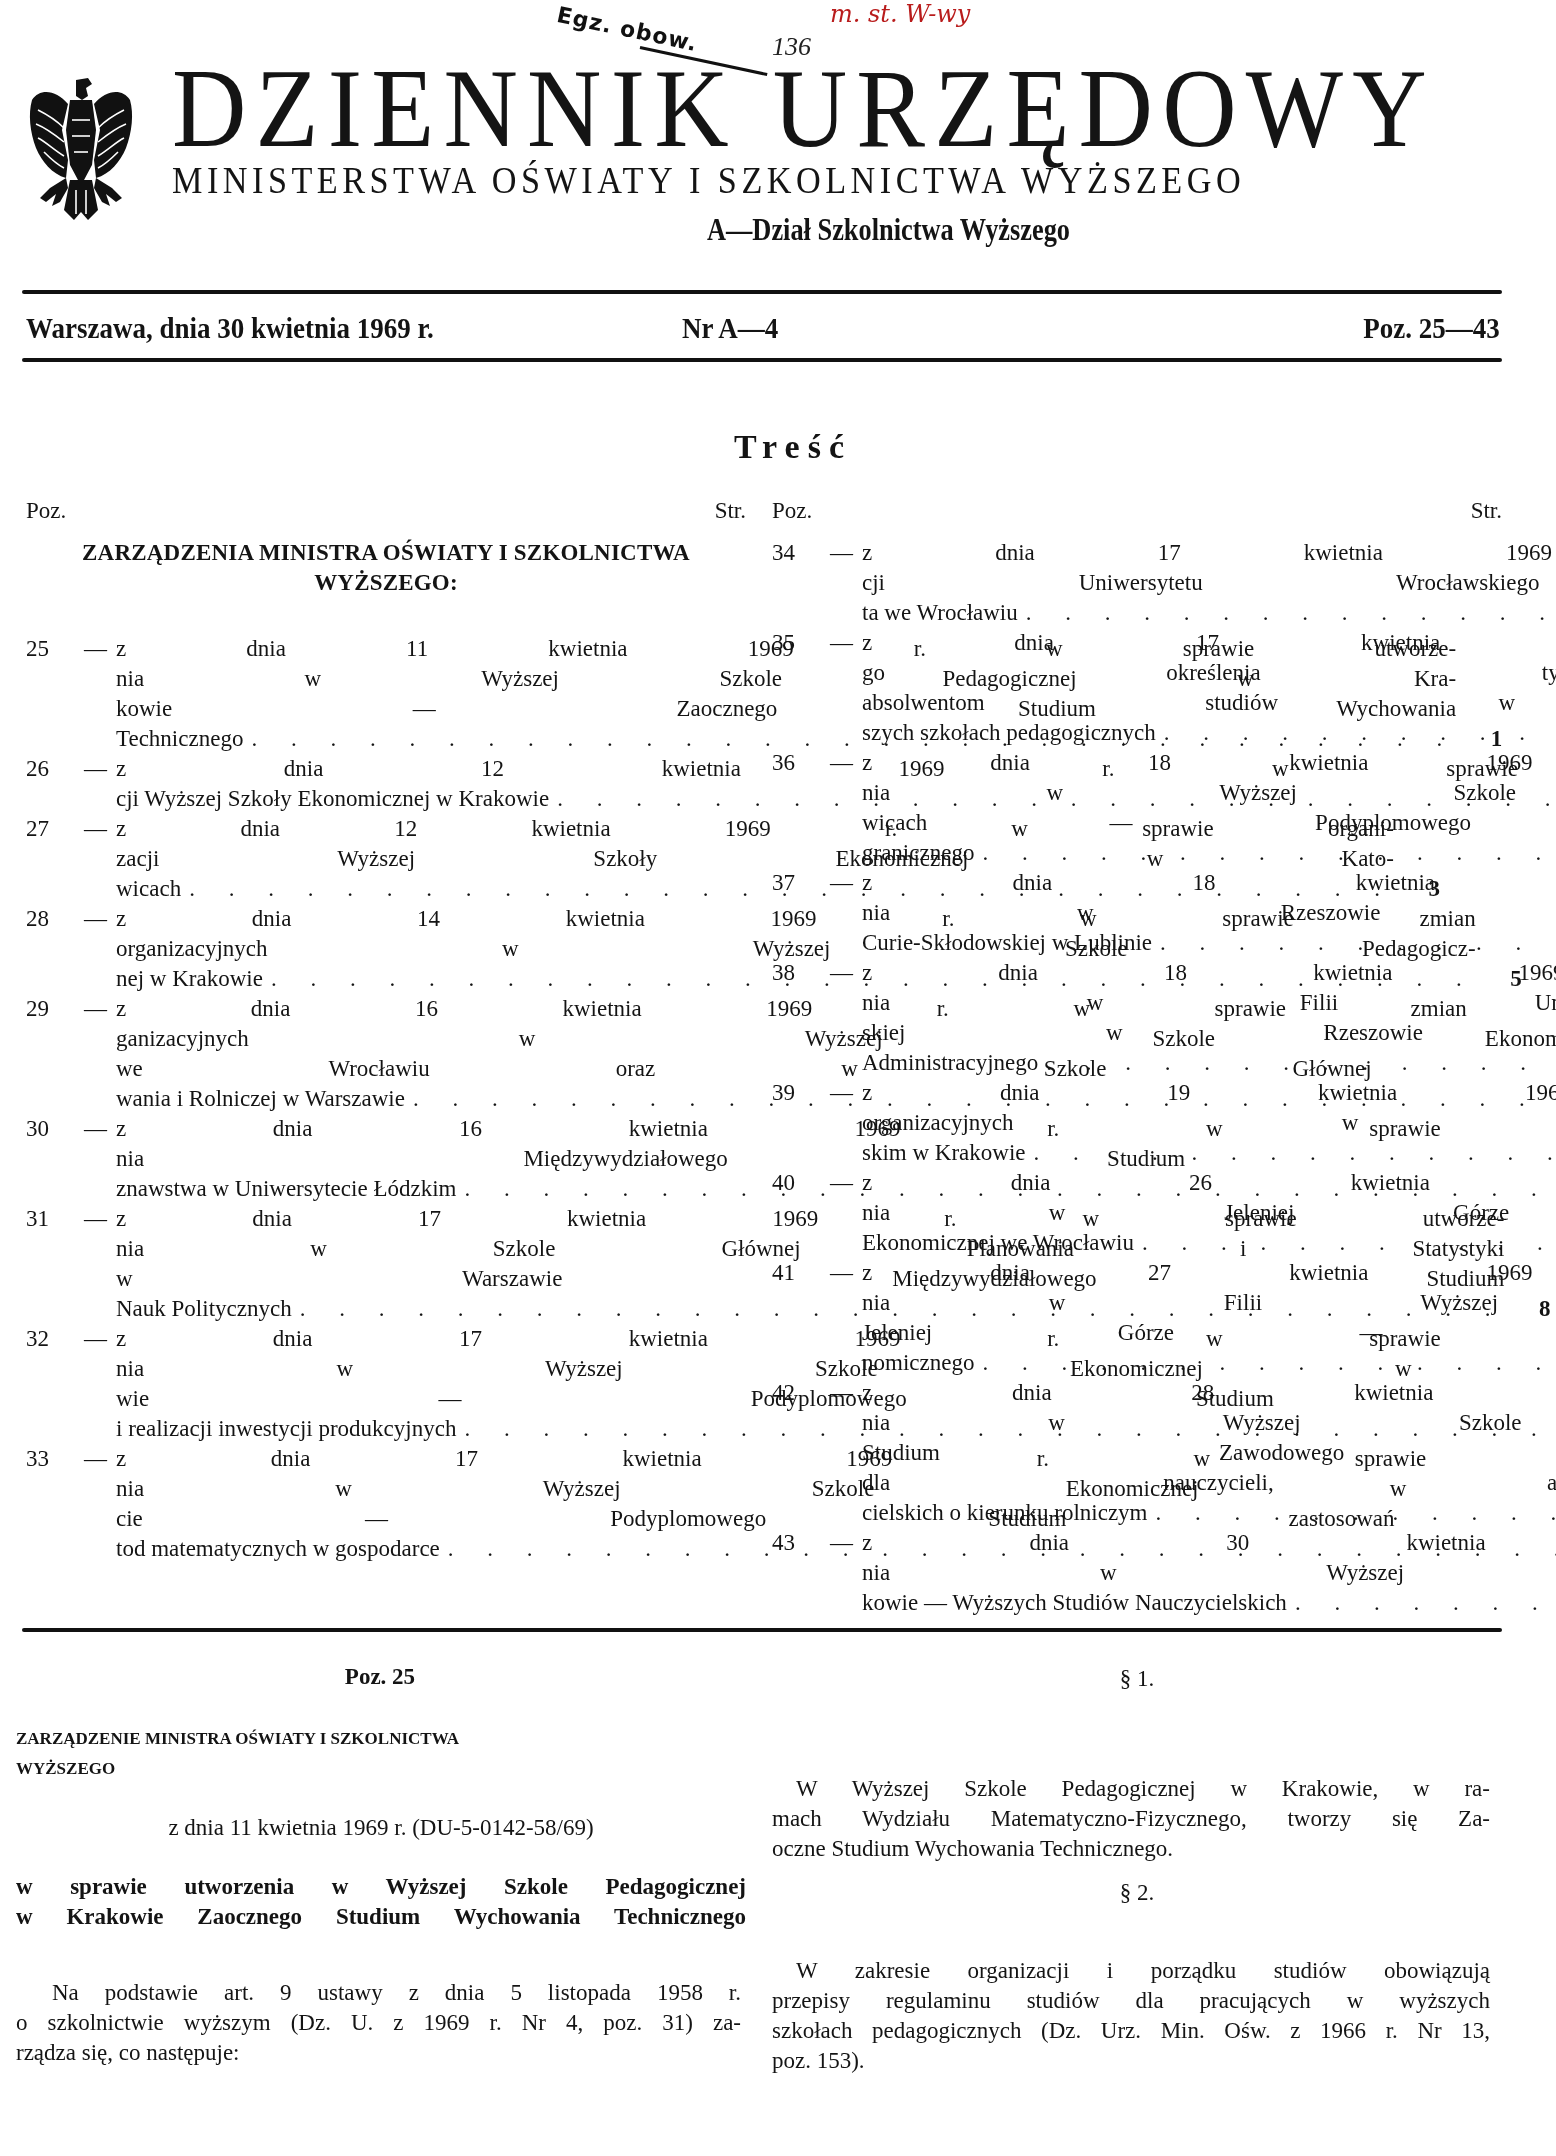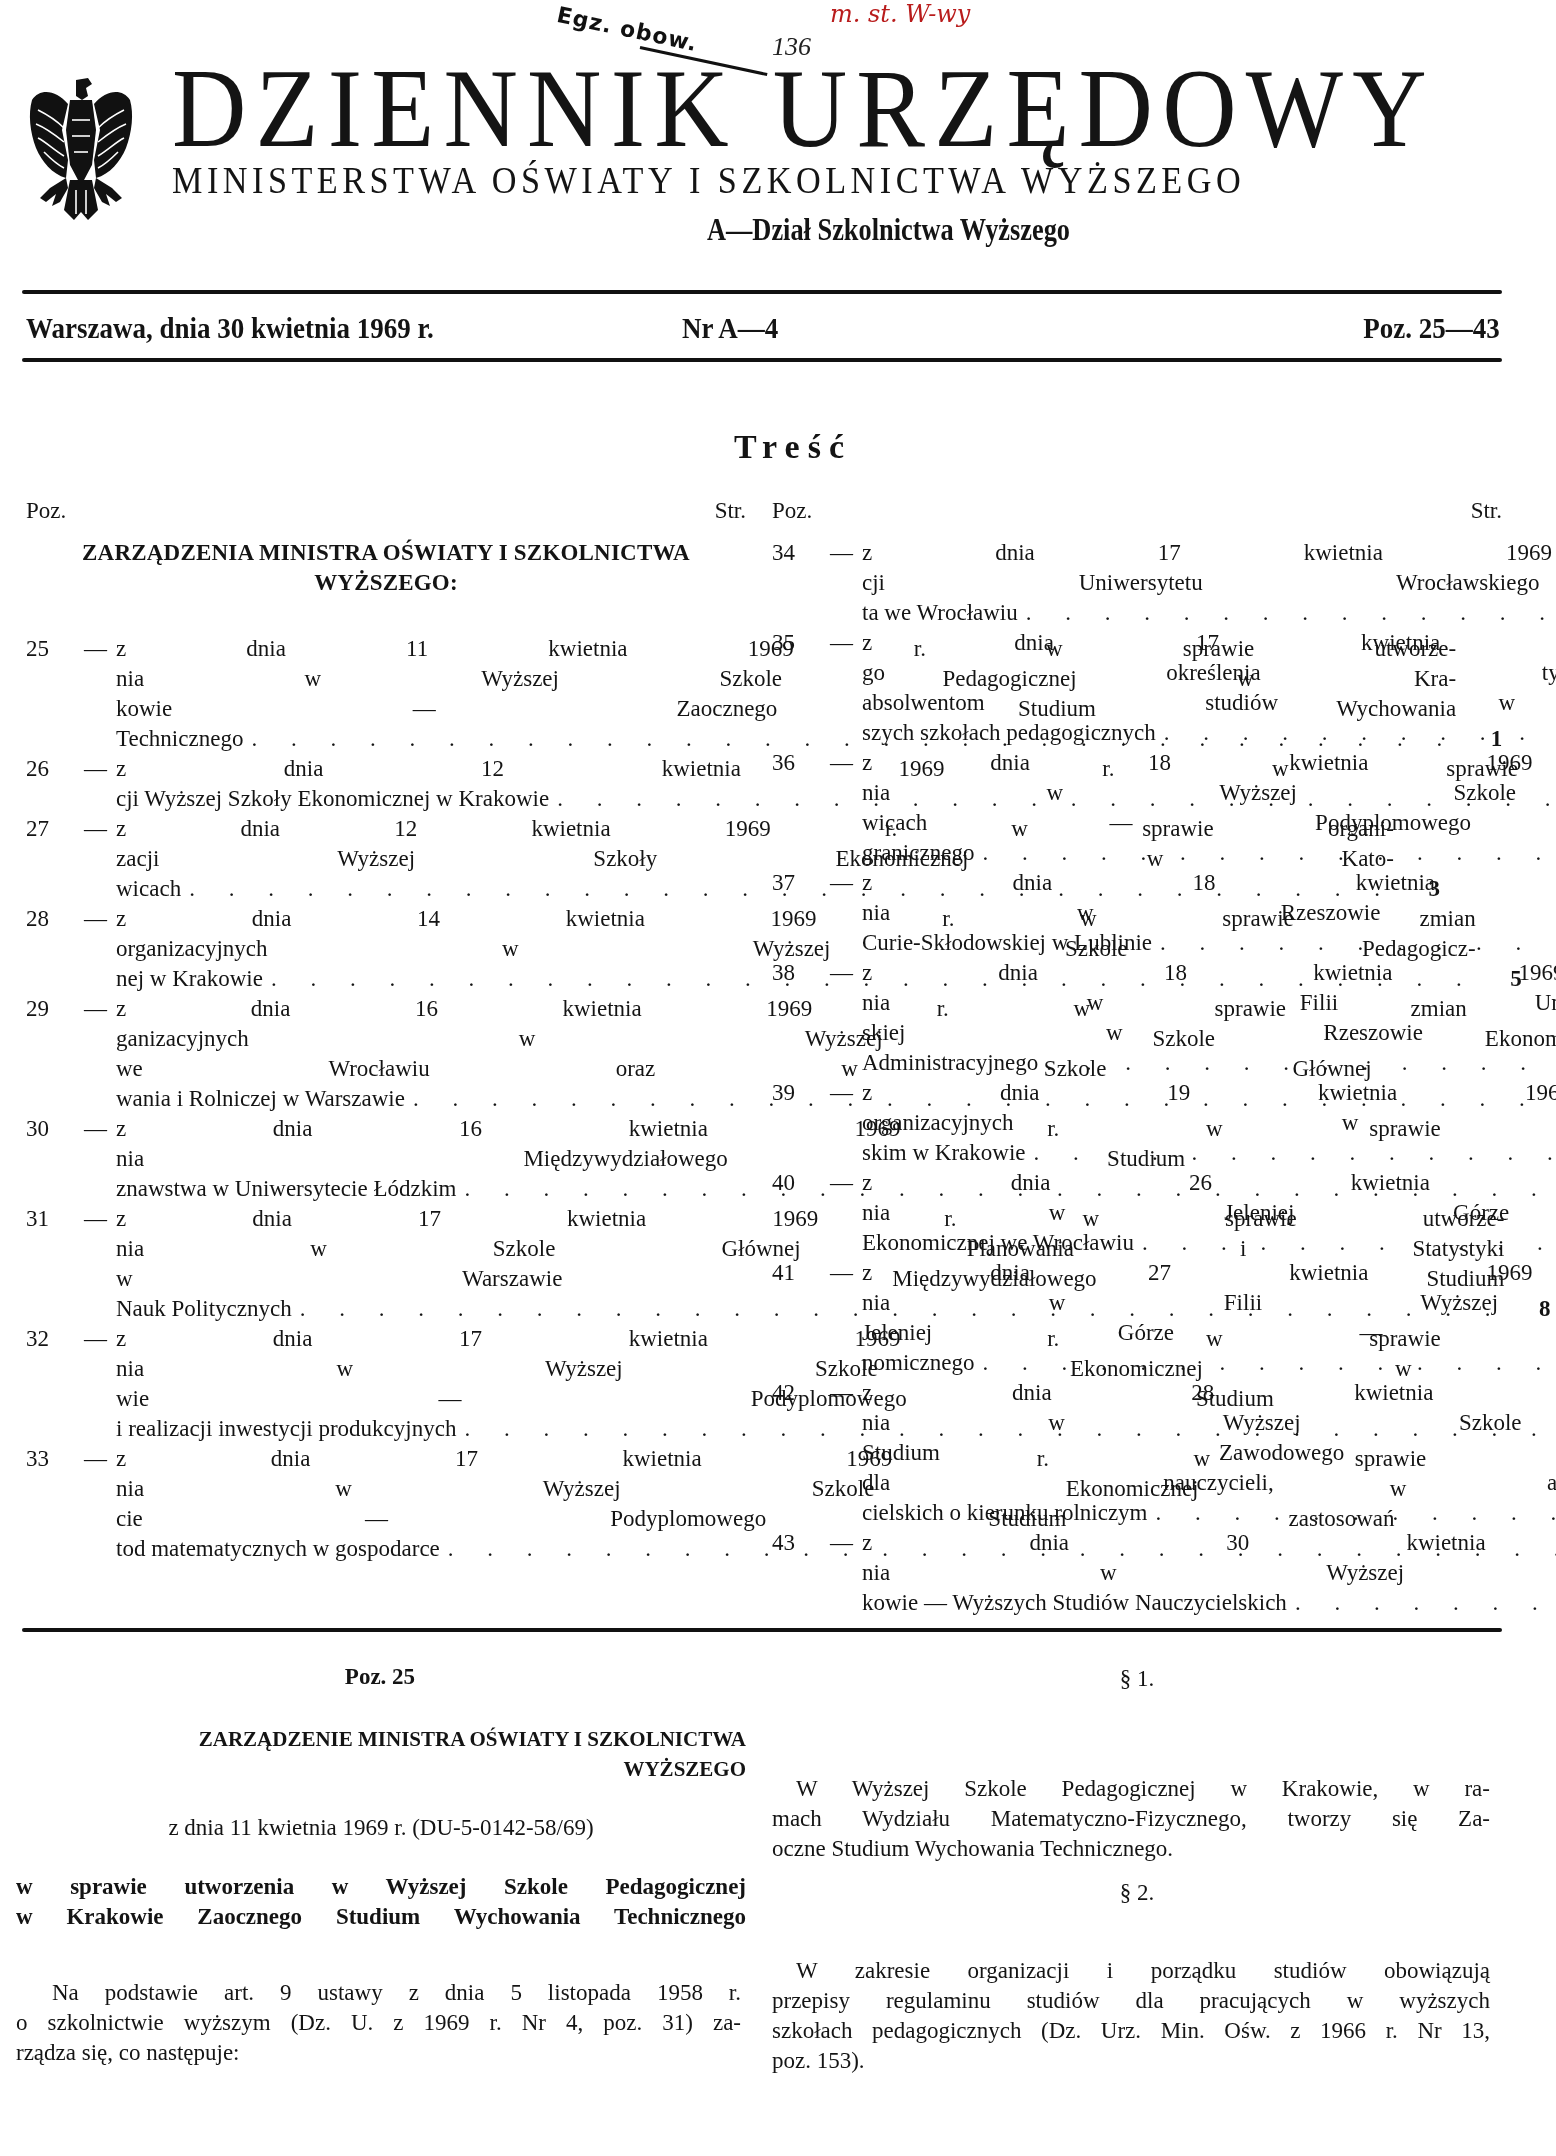--- a/index.html
+++ b/index.html
@@ -66,21 +66,21 @@
   .entry .line.last { text-align-last: auto; display: flex; }
   .entry .line.last .txt { white-space: nowrap; }
   .entry .line.last .dots {
     flex: 1; overflow: hidden; white-space: nowrap; letter-spacing: 14px; padding-left: 8px; text-align: right;
   }
 
   .toc-sep { left: 22px; width: 1480px; height: 4px; background: #111; top: 1628px; border-radius: 2px; }
 
   
   .poz-head { left: 0; width: 760px; top: 1664px; text-align: center; font-weight: bold; font-size: 23px; }
-  .ord-title { left: 16px; width: 730px; top: 1724px; text-align: right; font-weight: bold; font-size: 21px; line-height: 30px; }
+  .ord-title { left: 16px; width: 730px; top: 1724px; text-align: left; font-weight: bold; font-size: 17px; line-height: 30px; }
   .ord-date { left: 16px; width: 730px; top: 1815px; text-align: center; font-size: 23px; }
   .ord-subject { left: 16px; width: 730px; top: 1872px; text-align: justify; text-align-last: justify; font-weight: bold; font-size: 23px; line-height: 30px; }
   .ord-subject span { display: block; }
   .ord-preamble { left: 16px; width: 725px; top: 1978px; font-size: 23px; line-height: 30px; text-align: justify; }
   .ord-preamble .l { display: block; text-align: justify; text-align-last: justify; }
   .ord-preamble .l.first { padding-left: 36px; }
   .ord-preamble .l.end { text-align-last: auto; }
 
   .para-sign { font-size: 23px; text-align: center; width: 730px; left: 772px; }
   .para-body { left: 772px; width: 718px; font-size: 23px; line-height: 30px; }

